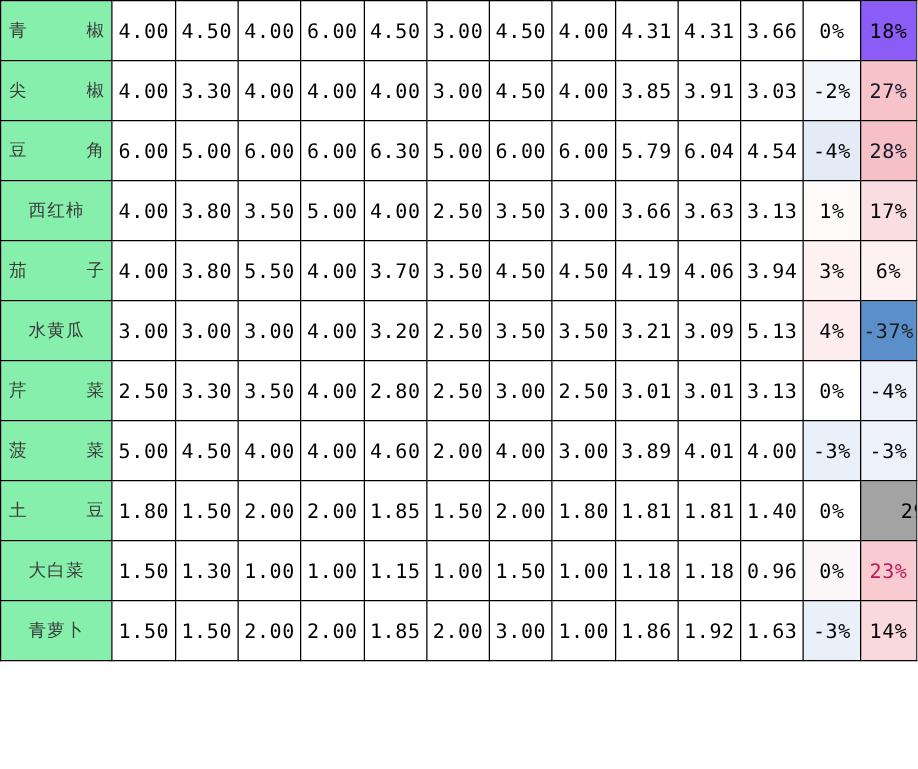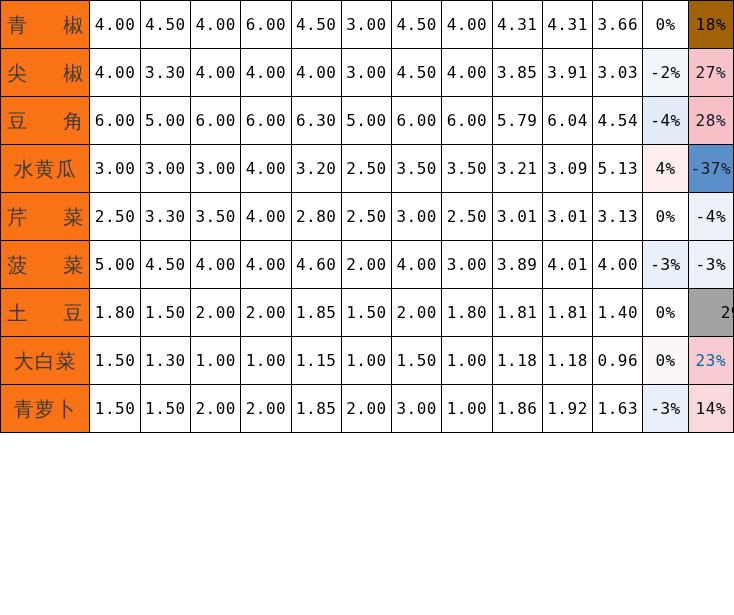--- a/index.html
+++ b/index.html
@@ -28,23 +28,23 @@
     box-sizing: border-box;
     text-align: center;
     vertical-align: middle;
     padding: 0;
     overflow: hidden;
     white-space: nowrap;
   }
 
   
   td.label-cell {
-    background: #f97316;
+    background: #86efac;
     color: #3A3A3A;
-    font-size: 20px;
+    font-size: 14px;
     font-family: "DejaVu Sans", "Liberation Sans", sans-serif;
     letter-spacing: 0px;
     border-left: 2px solid #000000;
   }
   td.label-cell .lbl {
     display: inline-block;
     width: 76px;
     text-align: justify;
     text-align-last: justify;
     line-height: 1;
@@ -103,21 +103,21 @@
         <td class="num-cell">4.00</td>
         <td class="num-cell">6.00</td>
         <td class="num-cell">4.50</td>
         <td class="num-cell">3.00</td>
         <td class="num-cell">4.50</td>
         <td class="num-cell">4.00</td>
         <td class="num-cell">4.31</td>
         <td class="num-cell">4.31</td>
         <td class="num-cell">3.66</td>
         <td class="pct-cell" style="background: rgb(255, 255, 255); color: rgb(0, 0, 0);">0%</td>
-        <td class="pct-cell last" style="background: #a16207; color: rgb(0, 0, 0);">18%</td>
+        <td class="pct-cell last" style="background: #8b5cf6; color: rgb(0, 0, 0);">18%</td>
       </tr>
       <tr class="row">
         <td class="label-cell"><span class="lbl">尖椒</span></td>
         <td class="num-cell">4.00</td>
         <td class="num-cell">3.30</td>
         <td class="num-cell">4.00</td>
         <td class="num-cell">4.00</td>
         <td class="num-cell">4.00</td>
         <td class="num-cell">3.00</td>
         <td class="num-cell">4.50</td>
@@ -136,20 +136,52 @@
         <td class="num-cell">6.00</td>
         <td class="num-cell">6.30</td>
         <td class="num-cell">5.00</td>
         <td class="num-cell">6.00</td>
         <td class="num-cell">6.00</td>
         <td class="num-cell">5.79</td>
         <td class="num-cell">6.04</td>
         <td class="num-cell">4.54</td>
         <td class="pct-cell" style="background: rgb(226, 235, 246); color: rgb(0, 0, 0);">-4%</td>
         <td class="pct-cell last" style="background: rgb(246, 192, 198); color: #0f172a;">28%</td>
+      </tr>
+      <tr class="row">
+        <td class="label-cell"><span class="lbl wide">西红柿</span></td>
+        <td class="num-cell">4.00</td>
+        <td class="num-cell">3.80</td>
+        <td class="num-cell">3.50</td>
+        <td class="num-cell">5.00</td>
+        <td class="num-cell">4.00</td>
+        <td class="num-cell">2.50</td>
+        <td class="num-cell">3.50</td>
+        <td class="num-cell">3.00</td>
+        <td class="num-cell">3.66</td>
+        <td class="num-cell">3.63</td>
+        <td class="num-cell">3.13</td>
+        <td class="pct-cell" style="background: rgb(254, 250, 250); color: rgb(0, 0, 0);">1%</td>
+        <td class="pct-cell last" style="background: rgb(250, 221, 224); color: rgb(0, 0, 0);">17%</td>
+      </tr>
+      <tr class="row">
+        <td class="label-cell"><span class="lbl">茄子</span></td>
+        <td class="num-cell">4.00</td>
+        <td class="num-cell">3.80</td>
+        <td class="num-cell">5.50</td>
+        <td class="num-cell">4.00</td>
+        <td class="num-cell">3.70</td>
+        <td class="num-cell">3.50</td>
+        <td class="num-cell">4.50</td>
+        <td class="num-cell">4.50</td>
+        <td class="num-cell">4.19</td>
+        <td class="num-cell">4.06</td>
+        <td class="num-cell">3.94</td>
+        <td class="pct-cell" style="background: rgb(253, 241, 242); color: rgb(0, 0, 0);">3%</td>
+        <td class="pct-cell last" style="background: rgb(253, 241, 242); color: rgb(0, 0, 0);">6%</td>
       </tr>
       <tr class="row">
         <td class="label-cell"><span class="lbl wide">水黄瓜</span></td>
         <td class="num-cell">3.00</td>
         <td class="num-cell">3.00</td>
         <td class="num-cell">3.00</td>
         <td class="num-cell">4.00</td>
         <td class="num-cell">3.20</td>
         <td class="num-cell">2.50</td>
         <td class="num-cell">3.50</td>
@@ -215,21 +247,21 @@
         <td class="num-cell">1.00</td>
         <td class="num-cell">1.00</td>
         <td class="num-cell">1.15</td>
         <td class="num-cell">1.00</td>
         <td class="num-cell">1.50</td>
         <td class="num-cell">1.00</td>
         <td class="num-cell">1.18</td>
         <td class="num-cell">1.18</td>
         <td class="num-cell">0.96</td>
         <td class="pct-cell" style="background: rgb(251, 247, 248); color: rgb(0, 0, 0);">0%</td>
-        <td class="pct-cell last" style="background: rgb(248, 203, 208); color: #0369a1;">23%</td>
+        <td class="pct-cell last" style="background: rgb(248, 203, 208); color: #be185d;">23%</td>
       </tr>
       <tr class="row">
         <td class="label-cell"><span class="lbl wide">青萝卜</span></td>
         <td class="num-cell">1.50</td>
         <td class="num-cell">1.50</td>
         <td class="num-cell">2.00</td>
         <td class="num-cell">2.00</td>
         <td class="num-cell">1.85</td>
         <td class="num-cell">2.00</td>
         <td class="num-cell">3.00</td>

